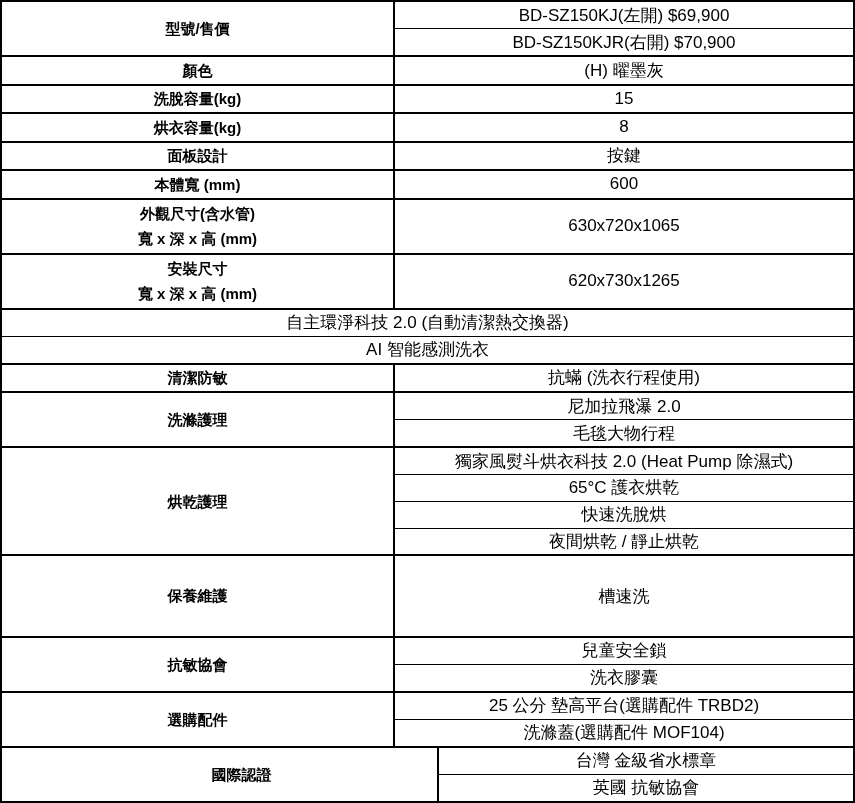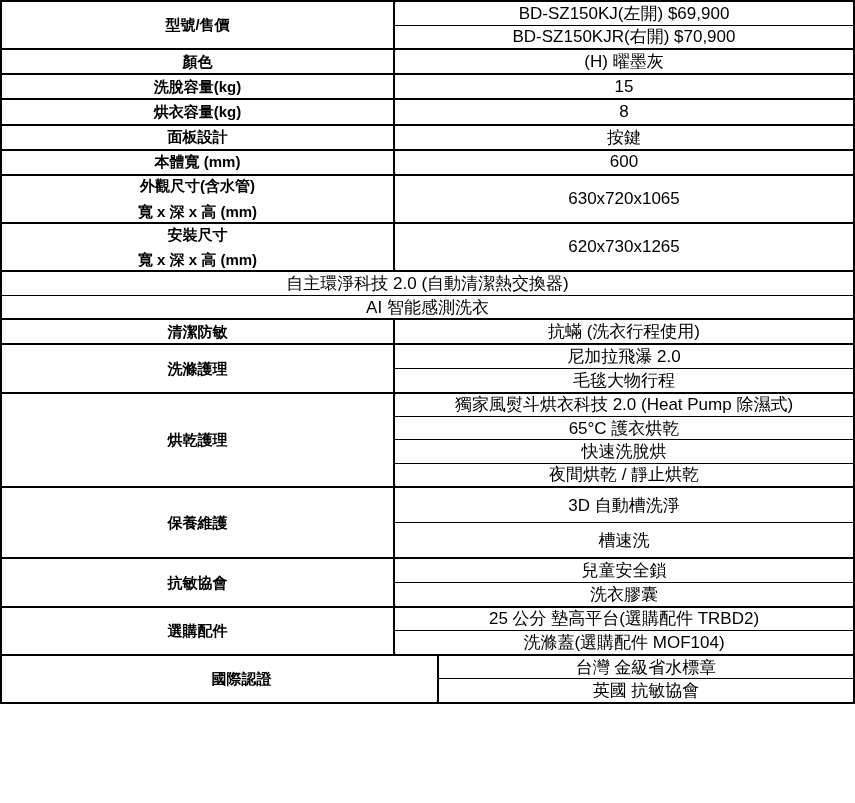--- a/index.html
+++ b/index.html
@@ -3,21 +3,21 @@
 <meta charset="utf-8">
 <style>
   :root {
     --border: #000000;
     --text: #000000;
     --background: #ffffff;
   }
   html, body { margin: 0; padding: 0; background: var(--background); }
   .spec-table {
     width: 855px;
-    height: 704px;
+    height: 803px;
     box-sizing: border-box;
     border: 2px solid var(--border);
     display: flex;
     flex-direction: column;
     background: var(--background);
     color: var(--text);
     font-family: "Liberation Sans", "DejaVu Sans", sans-serif;
   }
   .row {
     display: flex;
@@ -178,21 +178,20 @@
       <div class="value-cell">快速洗脫烘</div>
       <div class="value-cell">夜間烘乾 / 靜止烘乾</div>
     </div>
   </div>
 
   <div class="row u3">
     <div class="label-cell">
       <span>保養維護</span>
     </div>
     <div class="values">
-      <div class="value-cell">3D 自動槽洗淨</div>
       <div class="value-cell">槽速洗</div>
     </div>
   </div>
 
   <div class="row u2">
     <div class="label-cell">
       <span>抗敏協會</span>
     </div>
     <div class="values">
       <div class="value-cell">兒童安全鎖</div>

